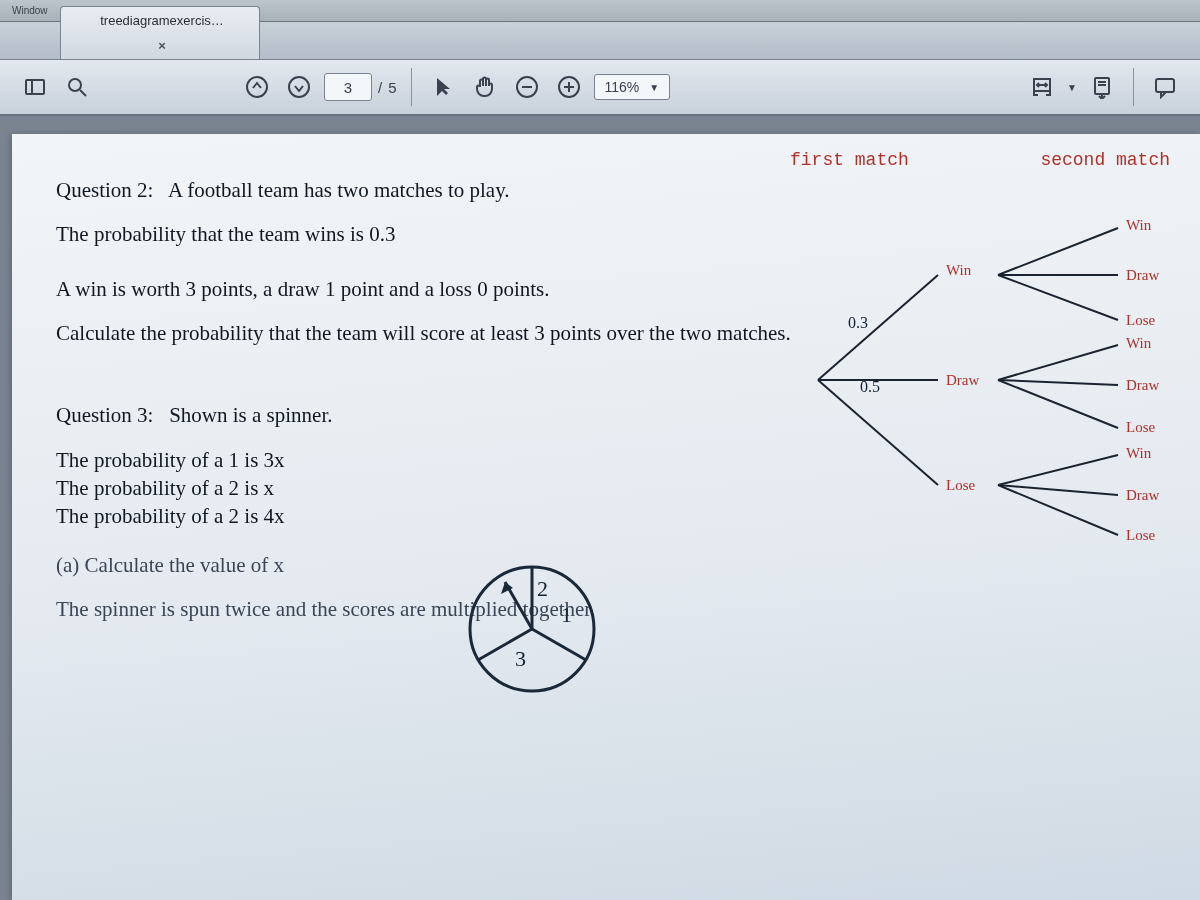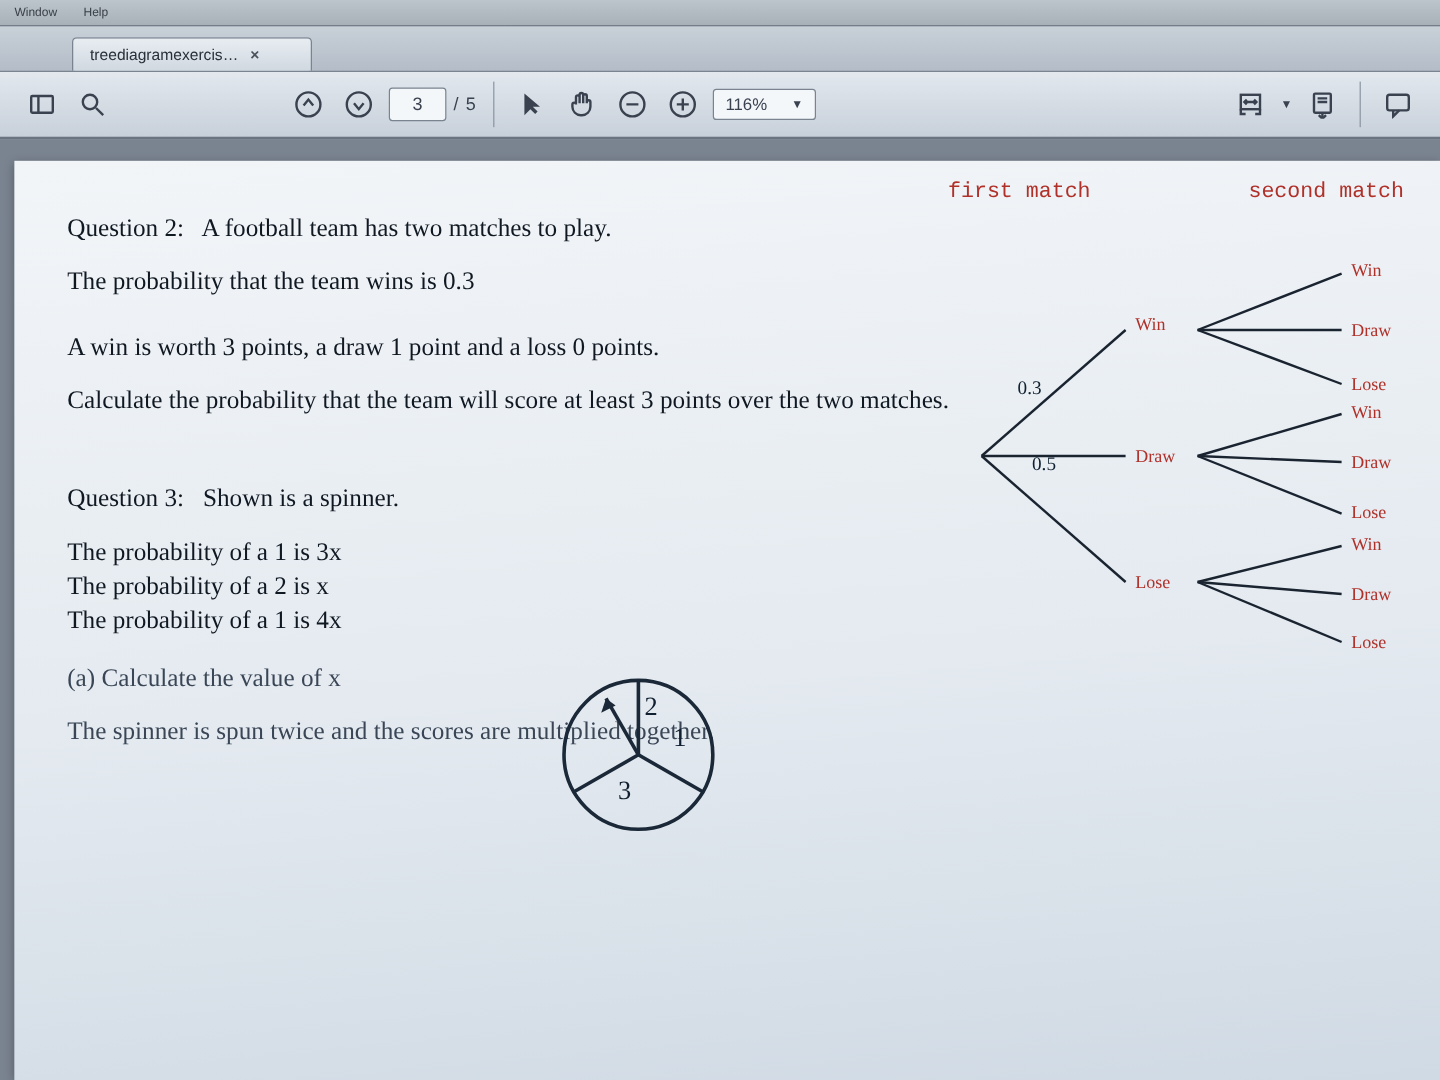--- a/index.html
+++ b/index.html
@@ -34,20 +34,21 @@
     border: 1px solid #7a8490;
     border-bottom: none;
     border-radius: 4px 4px 0 0;
     padding: 6px 10px 6px 14px;
     font-size: 13px;
     color: #2a3038;
     display: flex;
     align-items: center;
     gap: 10px;
     min-width: 200px;
+    flex-direction: column;
   }
   .tab .close { font-weight: bold; color: #4a525c; cursor: pointer; }
   .toolbar {
     height: 56px;
     background: linear-gradient(#e2e8ee, #c8d0da);
     border-bottom: 2px solid #6a7480;
     display: flex;
     align-items: center;
     padding: 0 18px;
     gap: 8px;
@@ -65,21 +66,21 @@
   }
   .page-indicator .cur {
     border: 1px solid #7a8490; background: #f4f7fa;
     width: 48px; height: 28px; text-align: center; line-height: 28px;
     border-radius: 3px;
   }
   .zoom-box {
     border: 1px solid #7a8490; background: #f4f7fa;
     padding: 4px 10px; border-radius: 3px;
     font-size: 14px; color: #3a4250;
-    display: flex; align-items: center; gap: 20px;
+    display: flex; align-items: center; gap: 10px;
   }
   .zoom-box .caret { font-size: 10px; }
   .spacer { flex: 1; }
   .page-area {
     background: #7a8490;
     height: calc(900px - 22px - 38px - 56px);
     padding: 18px 0 0 12px;
   }
   .page {
     background: linear-gradient(175deg, #f2f5f8 0%, #e4eaf0 55%, #d0dae4 100%);
@@ -285,21 +286,21 @@
       <div class="para">The probability that the team wins is 0.3</div>
       <div class="para2">A win is worth 3 points, a draw 1 point and a loss 0 points.</div>
       <div class="para">Calculate the probability that the team will score at least 3 points over the two matches.</div>
 
       <div class="qline" style="margin-top:54px">
         <span class="q-label">Question 3:</span>&nbsp;&nbsp;
         <span>Shown is a spinner.</span>
       </div>
       <div class="para">The probability of a 1 is 3x</div>
       <div>The probability of a 2 is x</div>
-      <div>The probability of a 1 is 4x</div>
+      <div>The probability of a 2 is 4x</div>
 
       <div class="subq fade">(a)   Calculate the value of x</div>
       <div class="para fade">The spinner is spun twice and the scores are multiplied together.</div>
     </div>
 
     <div class="spinner-wrap">
       <svg viewBox="0 0 150 150">
         <circle cx="75" cy="75" r="62"></circle>
         <line x1="75" y1="75" x2="75" y2="13"></line>
         <line x1="75" y1="75" x2="129" y2="106"></line>

